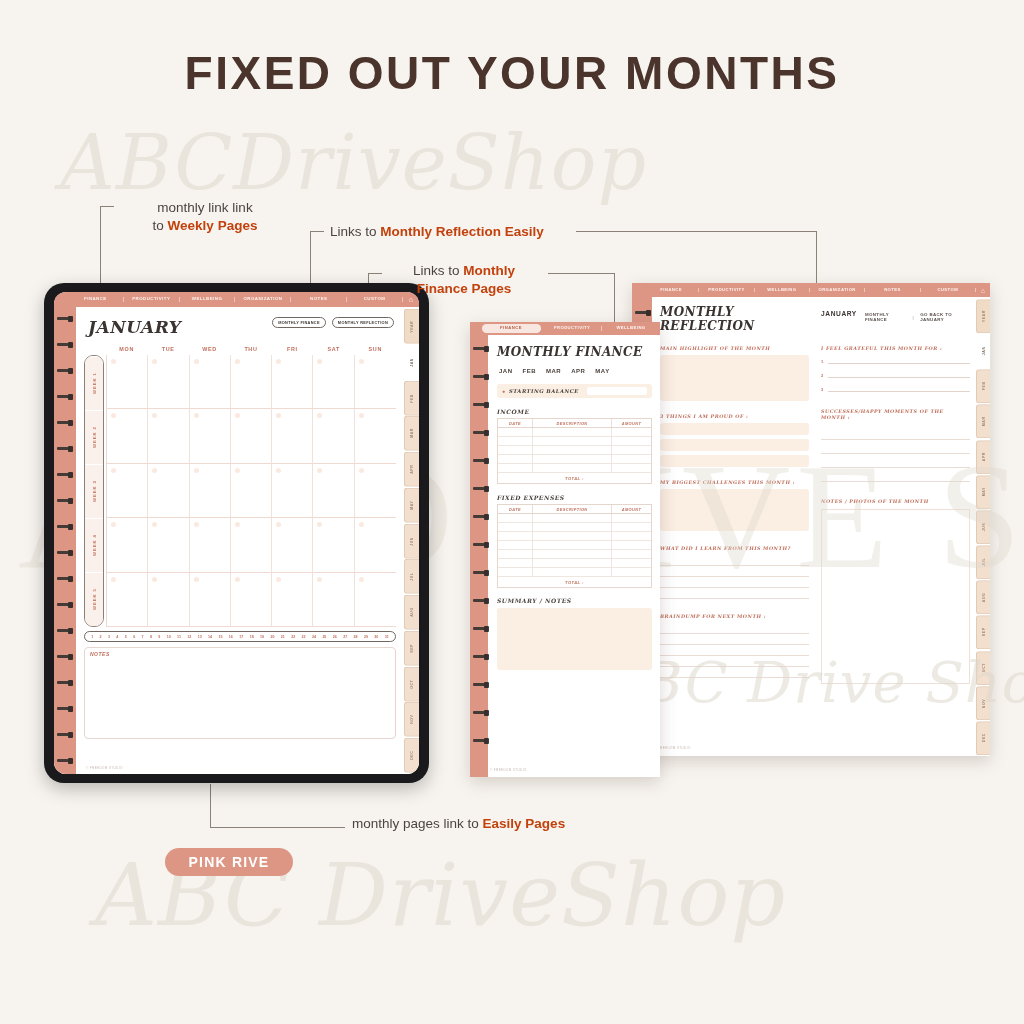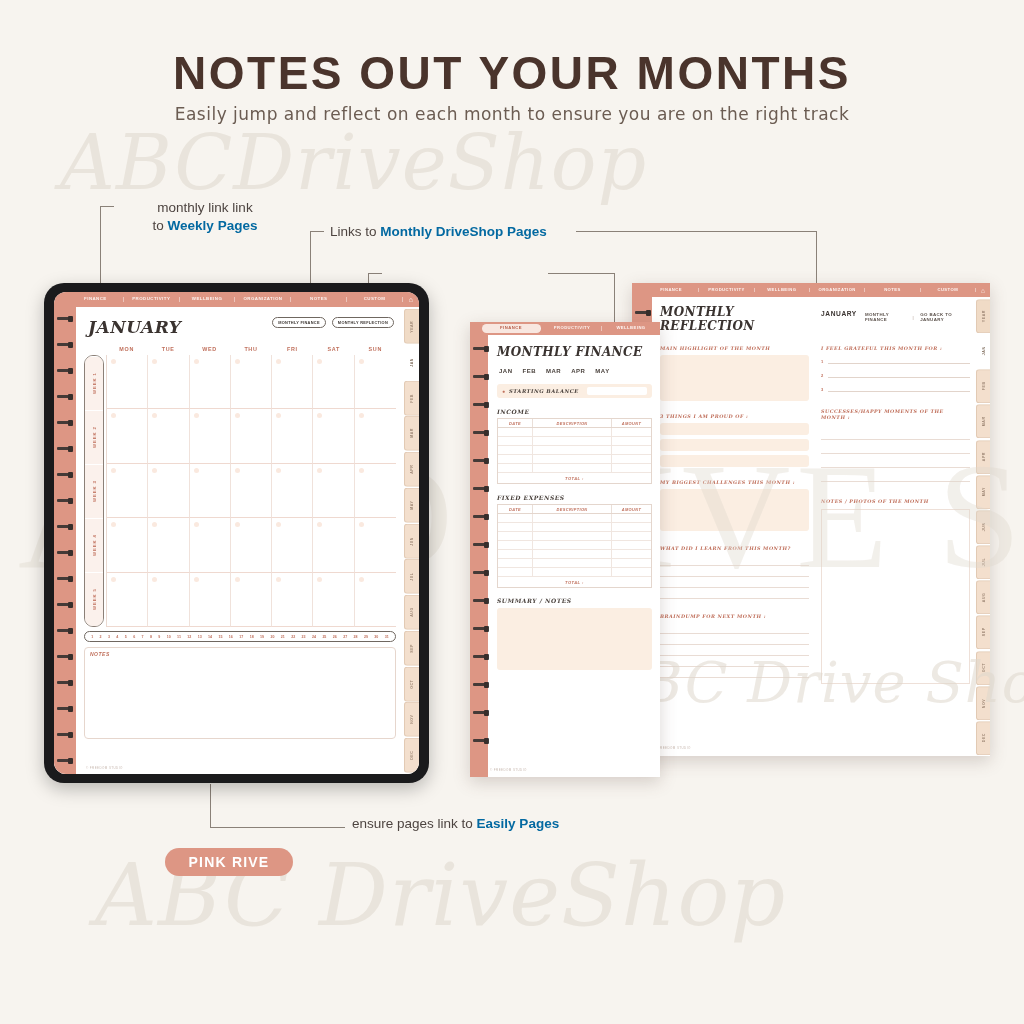--- a/index.html
+++ b/index.html
@@ -39,21 +39,21 @@
     position: absolute; top: 104px; left: 0; right: 0;
     text-align: center;
     font-size: 17px; color: #6b5c52;
     font-family: "DejaVu Sans", sans-serif;
     letter-spacing: .5px;
     z-index: 10;
   }
 
   
   .callout { position: absolute; font-size: 13.5px; color: #4d4440; line-height: 1.35; z-index: 14; }
-  .callout b { font-weight: bold; color: #0369a1; }
+  .callout b { font-weight: bold; color: #c2410c; }
   .lead { position: absolute; border-color: #8a8178; z-index: 9; }
 
   
   .tablet {
     position: absolute; left: 44px; top: 283px;
     width: 385px; height: 500px;
     background: #1a1a1c;
     border-radius: 20px;
     padding: 9px 10px;
     box-shadow: 0 6px 18px rgba(0,0,0,.25);
@@ -204,22 +204,21 @@
 <body>
 
 <div class="stage">
 
   <div class="wm wm-script" style="left:60px; top:118px;">ABCDriveShop</div>
   <div class="wm wm-big" style="left:18px; top:430px;">ABCD</div>
   <div class="wm wm-big" style="left:520px; top:430px;">RIVE SHOP</div>
   <div class="wm wm-script" style="left:600px; top:650px; font-size:56px;">ABC Drive Shop</div>
   <div class="wm wm-script" style="left:95px; top:845px; font-size:86px;">ABC DriveShop</div>
 
-  <div class="hdr-title">NOTES OUT YOUR MONTHS</div>
-  <div class="hdr-sub">Easily jump and reflect on each month to ensure you are on the right track</div>
+  <div class="hdr-title">FIXED OUT YOUR MONTHS</div>
 
   <div class="lead" style="left:100px; top:206px; width:14px; height:1px; background:#8a8178;"></div>
   <div class="lead" style="left:100px; top:206px; width:1px; height:130px; background:#8a8178;"></div>
   <div class="lead" style="left:100px; top:336px; width:1px; height:210px; background:#8a8178;"></div>
 
   <div class="lead" style="left:310px; top:231px; width:14px; height:1px; background:#8a8178;"></div>
   <div class="lead" style="left:310px; top:231px; width:1px; height:105px; background:#8a8178;"></div>
   <div class="lead" style="left:576px; top:231px; width:240px; height:1px; background:#8a8178;"></div>
   <div class="lead" style="left:816px; top:231px; width:1px; height:52px; background:#8a8178;"></div>
 
@@ -232,26 +231,32 @@
   <div class="lead" style="left:210px; top:827px; width:135px; height:1px; background:#8a8178;"></div>
 
   <div class="callout" style="left:120px; top:199px; width:170px; text-align:center;">
     <div>monthly link link</div>
     <div>
       <span>to </span><b>Weekly Pages</b>
     </div>
   </div>
 
   <div class="callout" style="left:330px; top:223px;">
-    <span>Links to </span><b>Monthly DriveShop Pages</b>
+    <span>Links to </span><b>Monthly Reflection Easily</b>
   </div>
 
+  <div class="callout" style="left:388px; top:262px; width:152px; text-align:center;">
+    <div>
+      <span>Links to </span><b>Monthly</b>
+    </div>
+    <div><b>Finance Pages</b></div>
+  </div>
 
   <div class="callout" style="left:352px; top:815px;">
-    <span>ensure pages link to </span><b>Easily Pages</b>
+    <span>monthly pages link to </span><b>Easily Pages</b>
   </div>
 
   <div class="paper" style="left:632px; top:283px; width:358px; height:473px;">
     <div class="nav2">
       <div class="tab">FINANCE</div>
       <div class="tab">PRODUCTIVITY</div>
       <div class="tab">WELLBEING</div>
       <div class="tab">ORGANIZATION</div>
       <div class="tab">NOTES</div>
       <div class="tab">CUSTOM</div>

